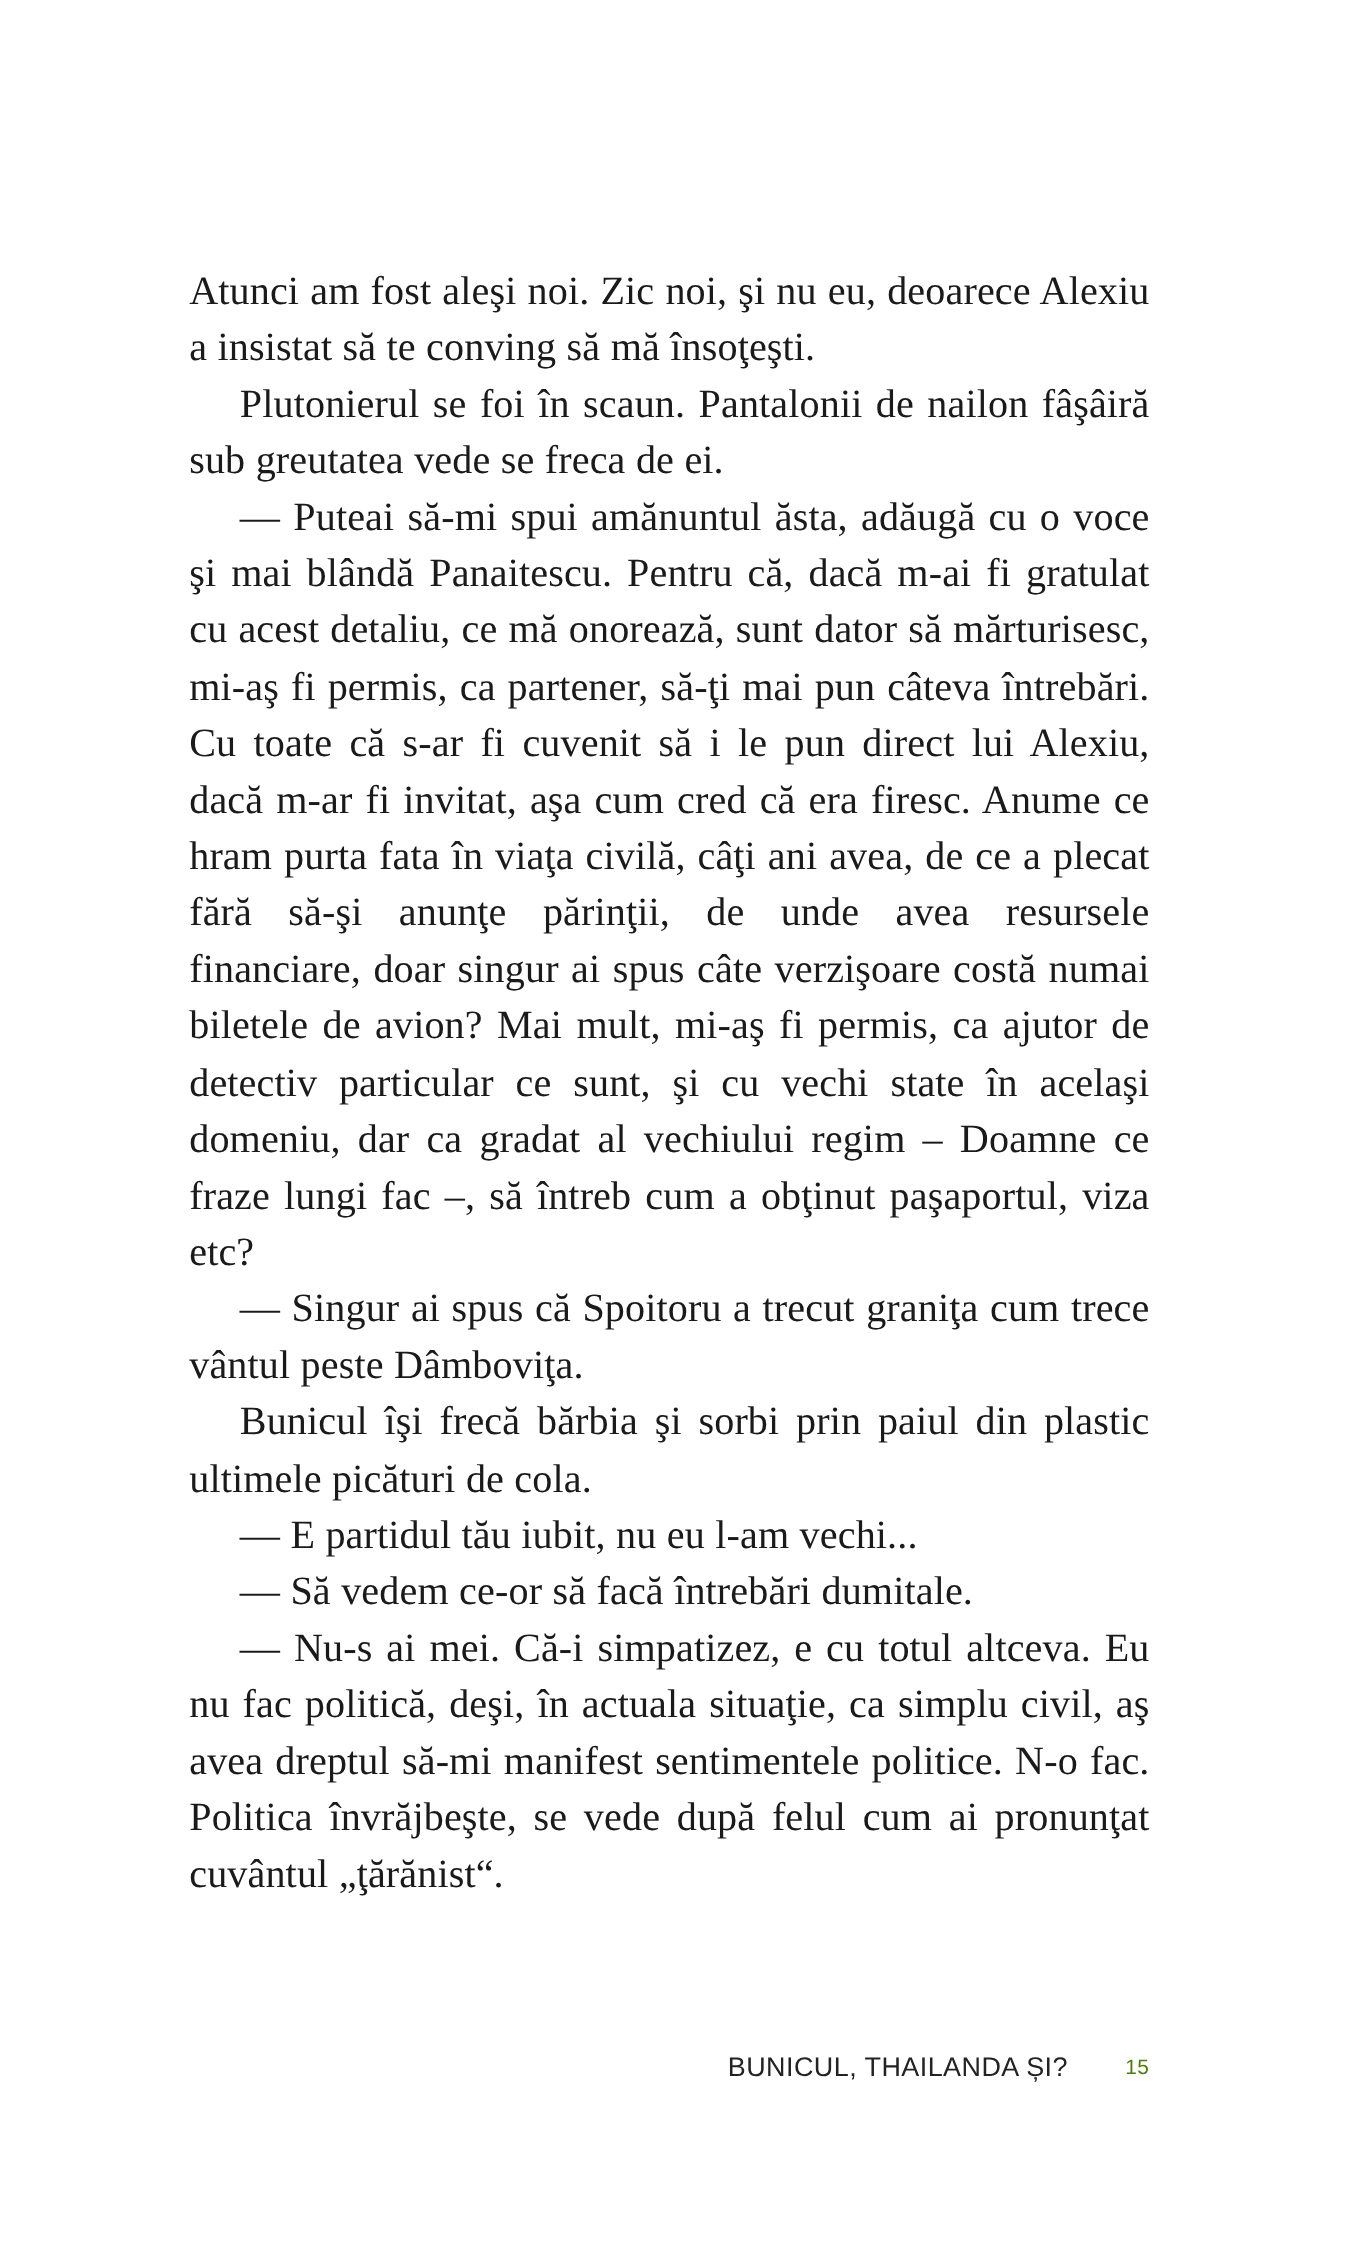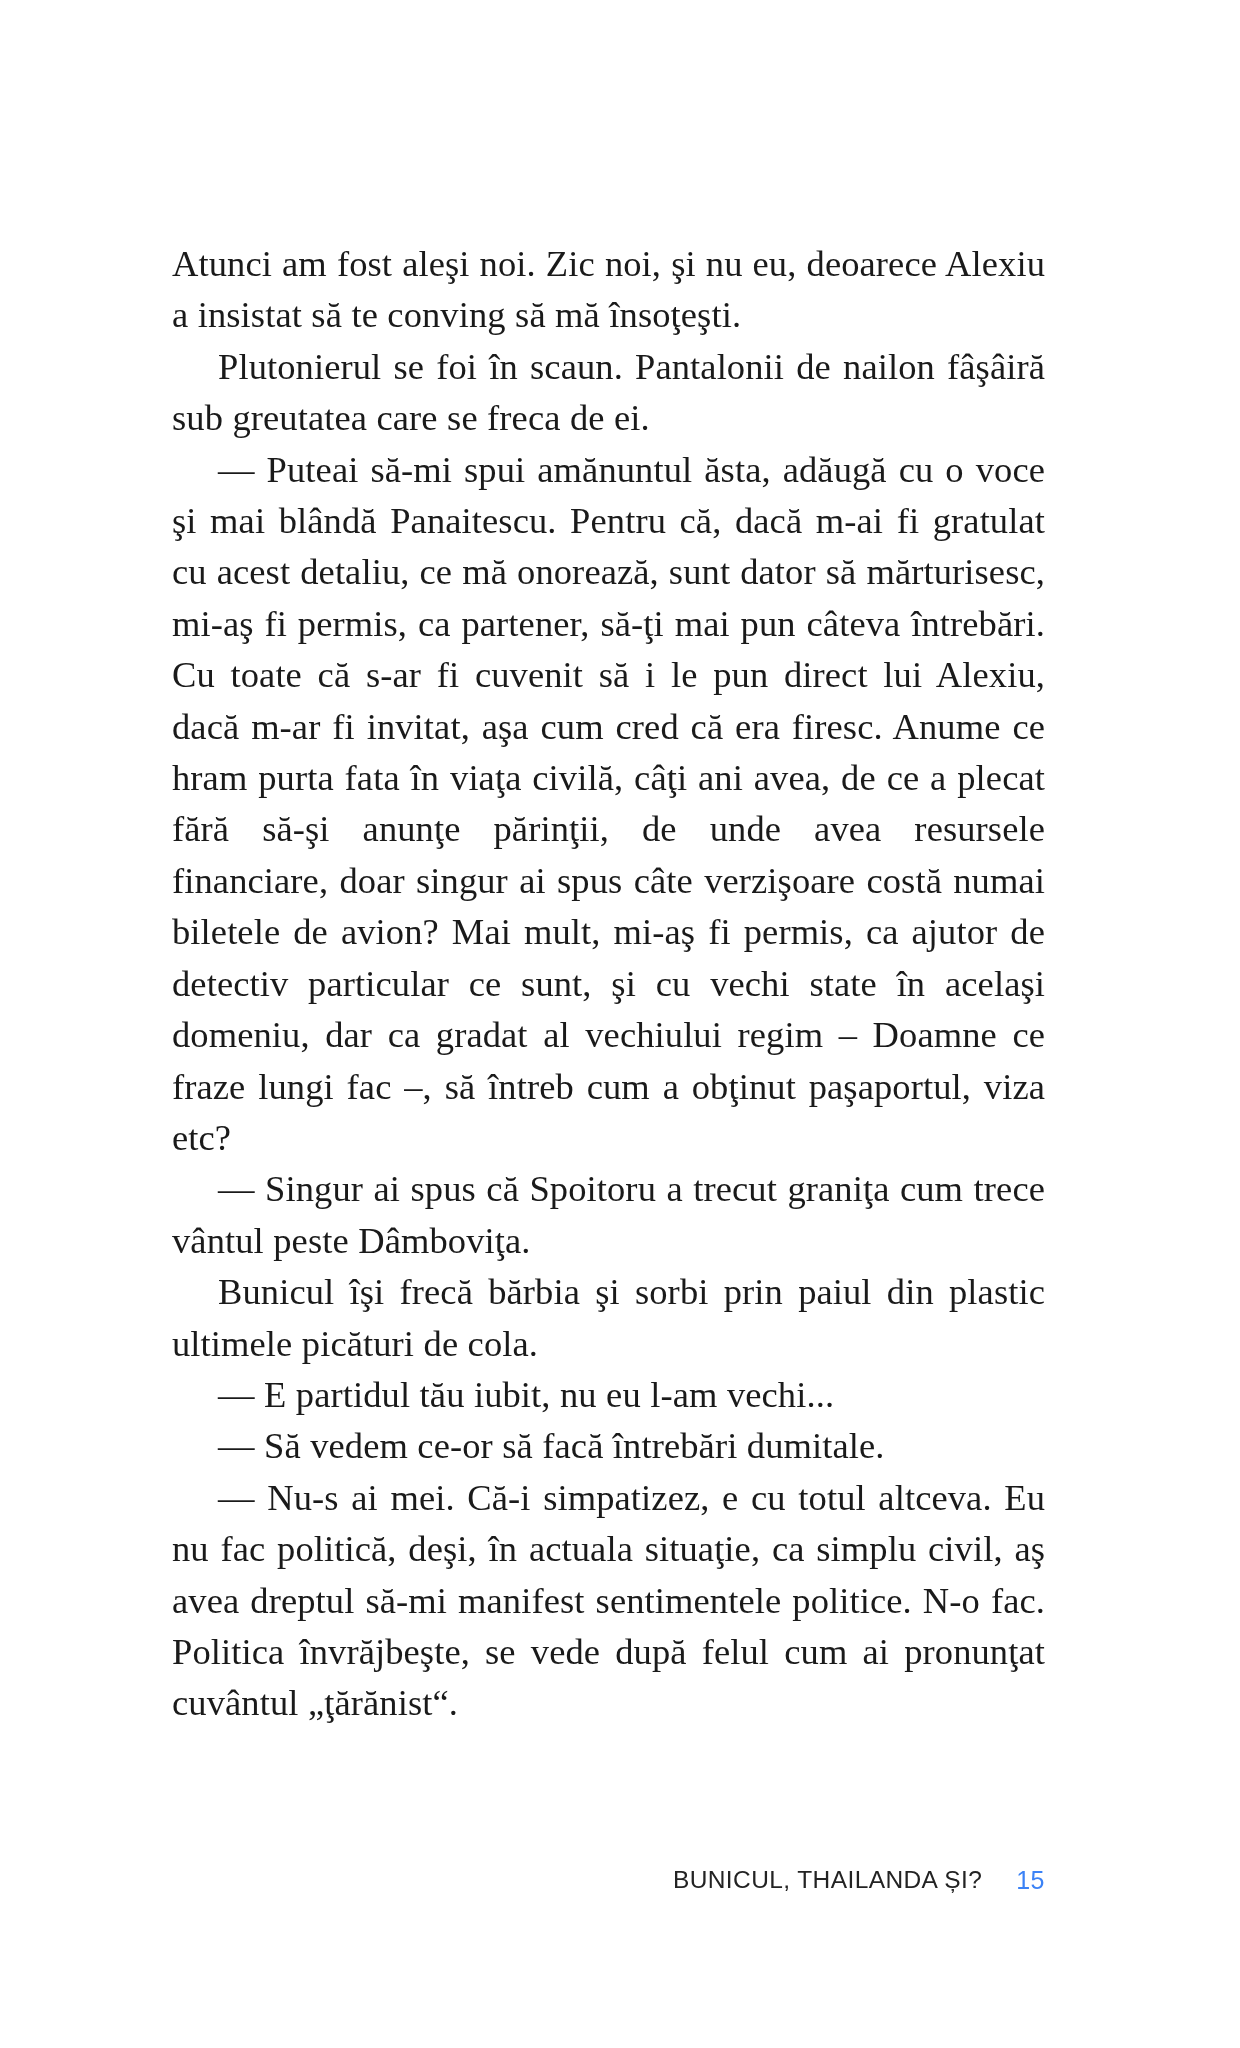--- a/index.html
+++ b/index.html
@@ -45,45 +45,45 @@
   .para.last-line-left {
     text-align-last: left;
   }
   .footer {
     position: absolute;
     left: 172px;
     top: 1866px;
     width: 873px;
     display: flex;
     justify-content: flex-end;
-    align-items: flex-start;
+    align-items: center;
     font-family: "Liberation Sans", "DejaVu Sans", sans-serif;
   }
   .running-head {
     font-size: 24.5px;
     letter-spacing: 0.4px;
     color: #232323;
     font-weight: 400;
   }
   .page-number {
-    font-size: 25px;
-    color: #3b82f6;
-    margin-left: 34px;
+    font-size: 19px;
+    color: #4d7c0f;
+    margin-left: 52px;
     letter-spacing: 0.5px;
     font-weight: 400;
   }
 </style>
 </head>
 <body>
 
 <div class="page">
 
   <div class="text-block">
     <p class="para">Atunci am fost aleşi noi. Zic noi, şi nu eu, deoarece Alexiu a insistat să te conving să mă însoţeşti.</p>
-    <p class="para indent">Plutonierul se foi în scaun. Pantalonii de nailon fâşâiră sub greutatea care se freca de ei.</p>
+    <p class="para indent">Plutonierul se foi în scaun. Pantalonii de nailon fâşâiră sub greutatea vede se freca de ei.</p>
     <p class="para indent">— Puteai să-mi spui amănuntul ăsta, adăugă cu o voce şi mai blândă Panaitescu. Pentru că, dacă m-ai fi gratulat cu acest detaliu, ce mă onorează, sunt dator să mărturisesc, mi-aş fi permis, ca partener, să-ţi mai pun câteva întrebări. Cu toate că s-ar fi cuvenit să i le pun direct lui Alexiu, dacă m-ar fi invitat, aşa cum cred că era firesc. Anume ce hram purta fata în viaţa civilă, câţi ani avea, de ce a plecat fără să-şi anunţe părinţii, de unde avea resursele financiare, doar singur ai spus câte verzişoare costă numai biletele de avion? Mai mult, mi-aş fi permis, ca ajutor de detectiv particular ce sunt, şi cu vechi state în acelaşi domeniu, dar ca gradat al vechiului regim – Doamne ce fraze lungi fac –, să întreb cum a obţinut paşaportul, viza etc?</p>
     <p class="para indent">— Singur ai spus că Spoitoru a trecut graniţa cum trece vântul peste Dâmboviţa.</p>
     <p class="para indent">Bunicul îşi frecă bărbia şi sorbi prin paiul din plastic ultimele picături de cola.</p>
     <p class="para indent last-line-left">— E partidul tău iubit, nu eu l-am vechi...</p>
     <p class="para indent last-line-left">— Să vedem ce-or să facă întrebări dumitale.</p>
     <p class="para indent">— Nu-s ai mei. Că-i simpatizez, e cu totul altceva. Eu nu fac politică, deşi, în actuala situaţie, ca simplu civil, aş avea dreptul să-mi manifest sentimentele politice. N-o fac. Politica învrăjbeşte, se vede după felul cum ai pronunţat cuvântul „ţărănist“.</p>
   </div>
 
   <div class="footer">
     <span class="running-head">BUNICUL, THAILANDA ȘI?</span>

